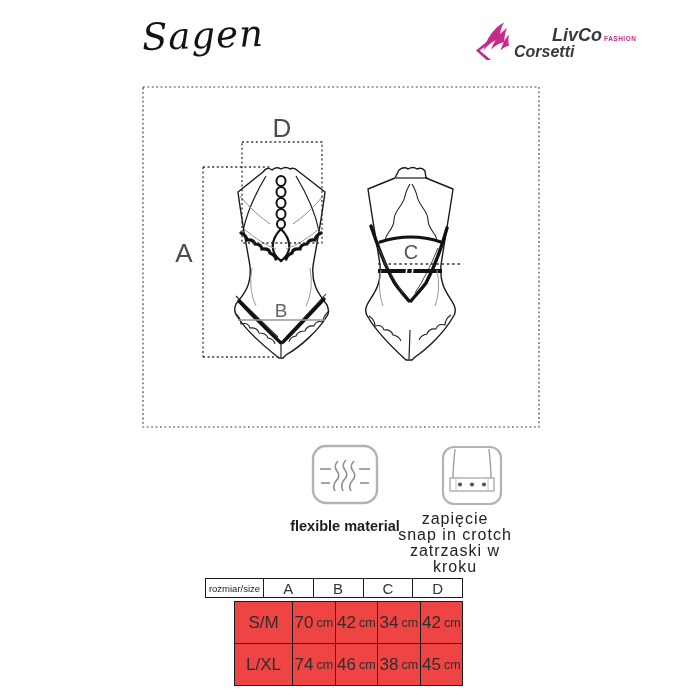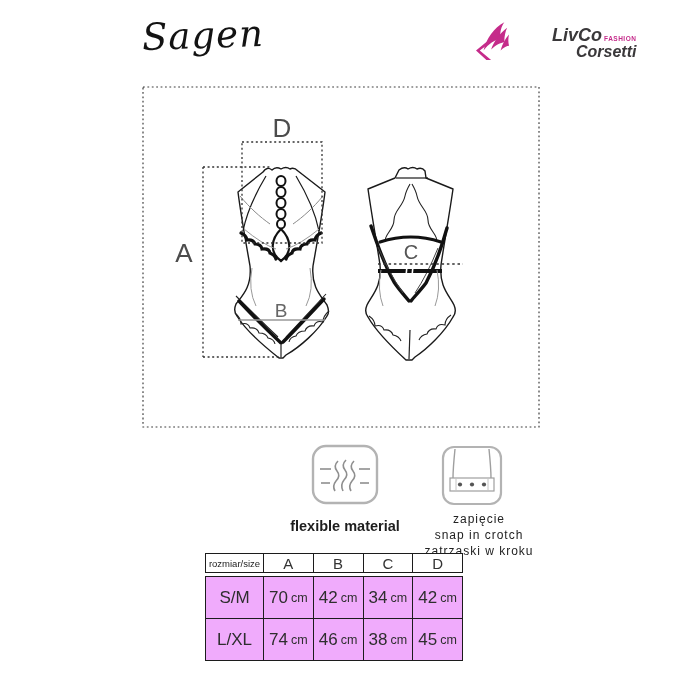--- a/index.html
+++ b/index.html
@@ -9,34 +9,34 @@
   
   .product-title{position:absolute;left:142px;top:14px;
     font-family:"DejaVu Serif",serif;font-style:italic;font-weight:500;
     font-size:37px;color:#131313;transform:rotate(-2deg);letter-spacing:1px;}
   .logo{position:absolute;left:476px;top:20px;display:flex;align-items:flex-start;}
   .logo-swoosh{width:34px;height:44px;flex:0 0 auto;}
   .logo-text{margin-left:-2px;margin-top:6px;line-height:1;}
   .logo-row1{display:flex;align-items:baseline;margin-left:44px;}
   .logo-livco{font-style:italic;font-weight:bold;font-size:18px;color:#3a383a;letter-spacing:0px;}
   .logo-fashion{font-size:6.5px;font-weight:bold;color:#c52b8a;margin-left:2px;letter-spacing:.5px;}
-  .logo-corsetti{font-style:italic;font-weight:bold;font-size:16px;color:#3a383a;margin-top:0px;margin-left:6px;text-align:right;}
+  .logo-corsetti{font-style:italic;font-weight:bold;font-size:16px;color:#3a383a;margin-top:0px;margin-left:6px;}
 
   
   .diagram-svg{position:absolute;left:0;top:0;width:700px;height:560px;}
 
   
   .feature-caption{position:absolute;text-align:center;color:#1d1d1d;}
   .caption-material{left:262px;top:517px;width:166px;font-weight:bold;font-size:14.5px;line-height:18px;}
-  .caption-closure{left:412px;top:511px;width:134px;font-size:12px;line-height:16px;letter-spacing:1px;color:#222;}
-
-  
-  .size-table{position:absolute;left:205px;top:553px;width:258px;color:#2e2e2e;}
+  .caption-closure{left:388px;top:511px;width:134px;font-size:16px;line-height:16px;letter-spacing:1px;color:#222;}
+
+  
+  .size-table{position:absolute;left:205px;top:578px;width:258px;color:#2e2e2e;}
   .st-header{display:flex;border:1.5px solid #1c1c1c;height:20px;box-sizing:border-box;background:#fff;}
-  .st-body{margin-top:3px;border:1.5px solid #1c1c1c;box-sizing:border-box;background:#f0abfc;}
+  .st-body{margin-top:3px;border:1.5px solid #1c1c1c;box-sizing:border-box;background:#ef4444;margin-left:29px;}
   .st-row{display:flex;height:41px;}
   .st-row + .st-row{border-top:1px solid #1c1c1c;}
   .st-cell{display:flex;align-items:center;justify-content:center;box-sizing:border-box;}
   .st-cell + .st-cell{border-left:1px solid #1c1c1c;}
   .c0{width:57px;} .cv{width:49.5px;flex:1;}
   .st-corner{font-size:9.5px;color:#222;}
   .st-col{font-size:15px;color:#333;}
   .st-size{font-size:17px;}
   .st-num{font-size:17px;}
   .st-unit{font-size:12.5px;margin-left:3px;}

